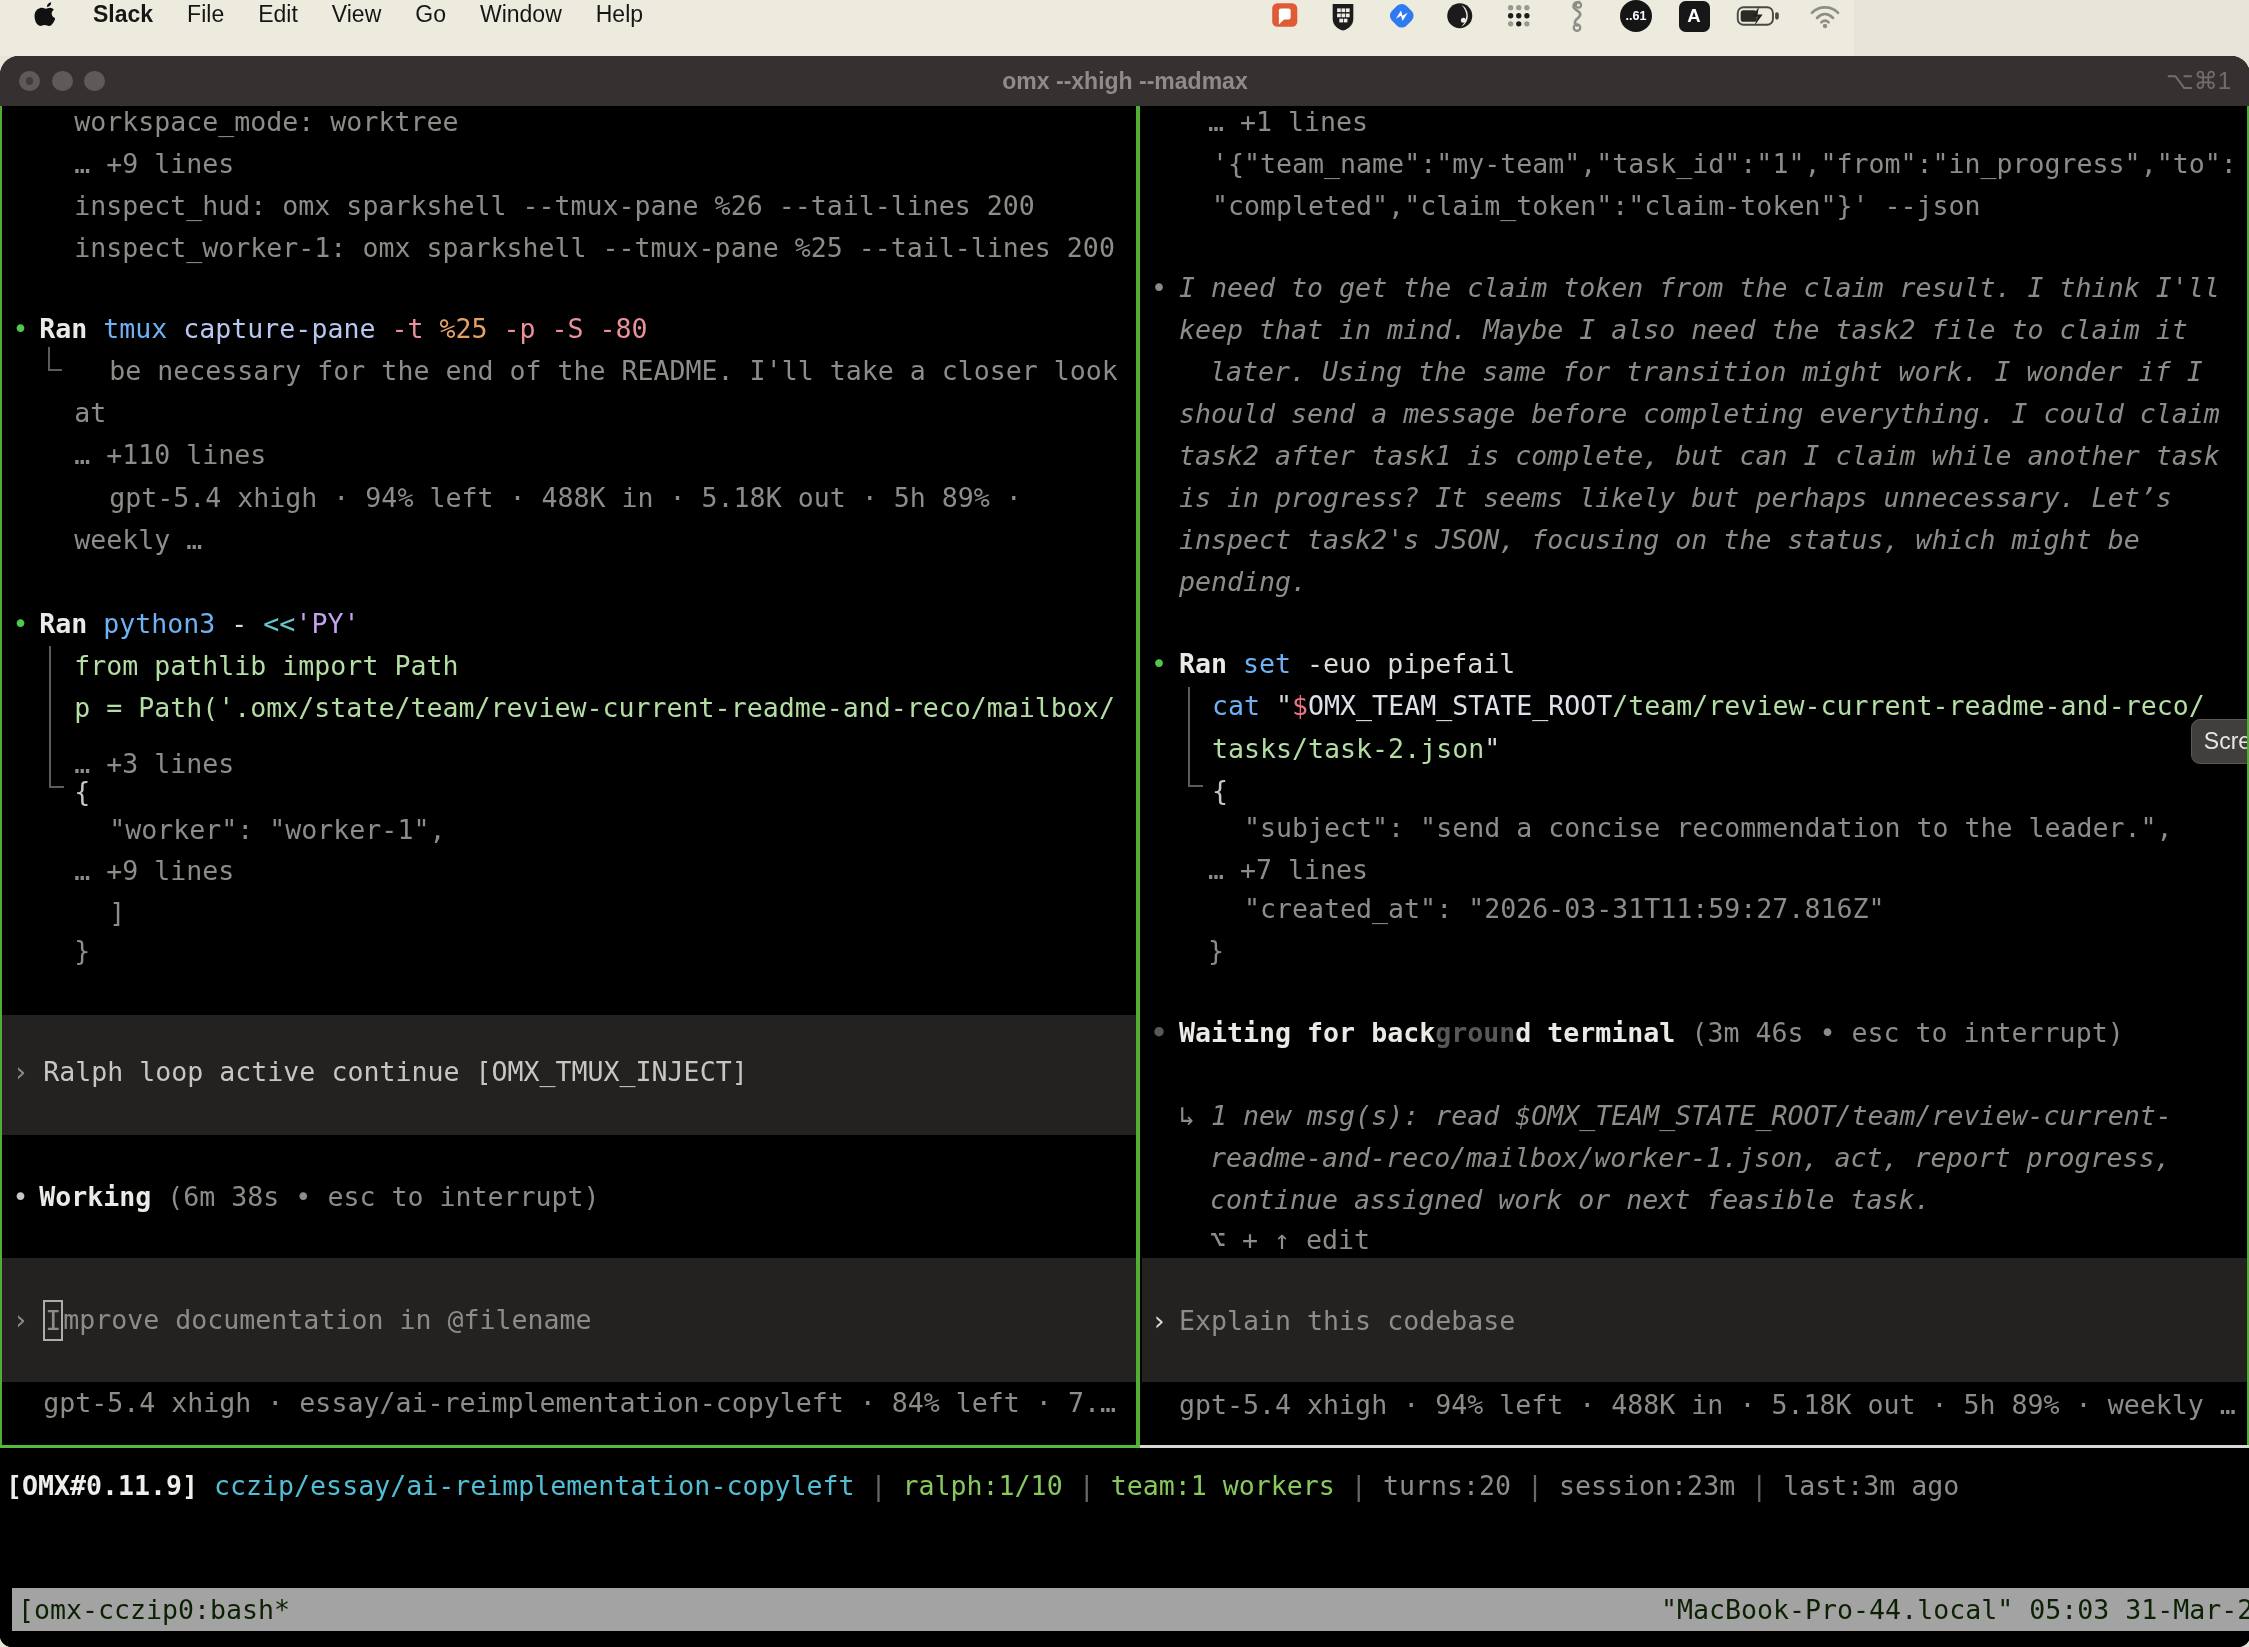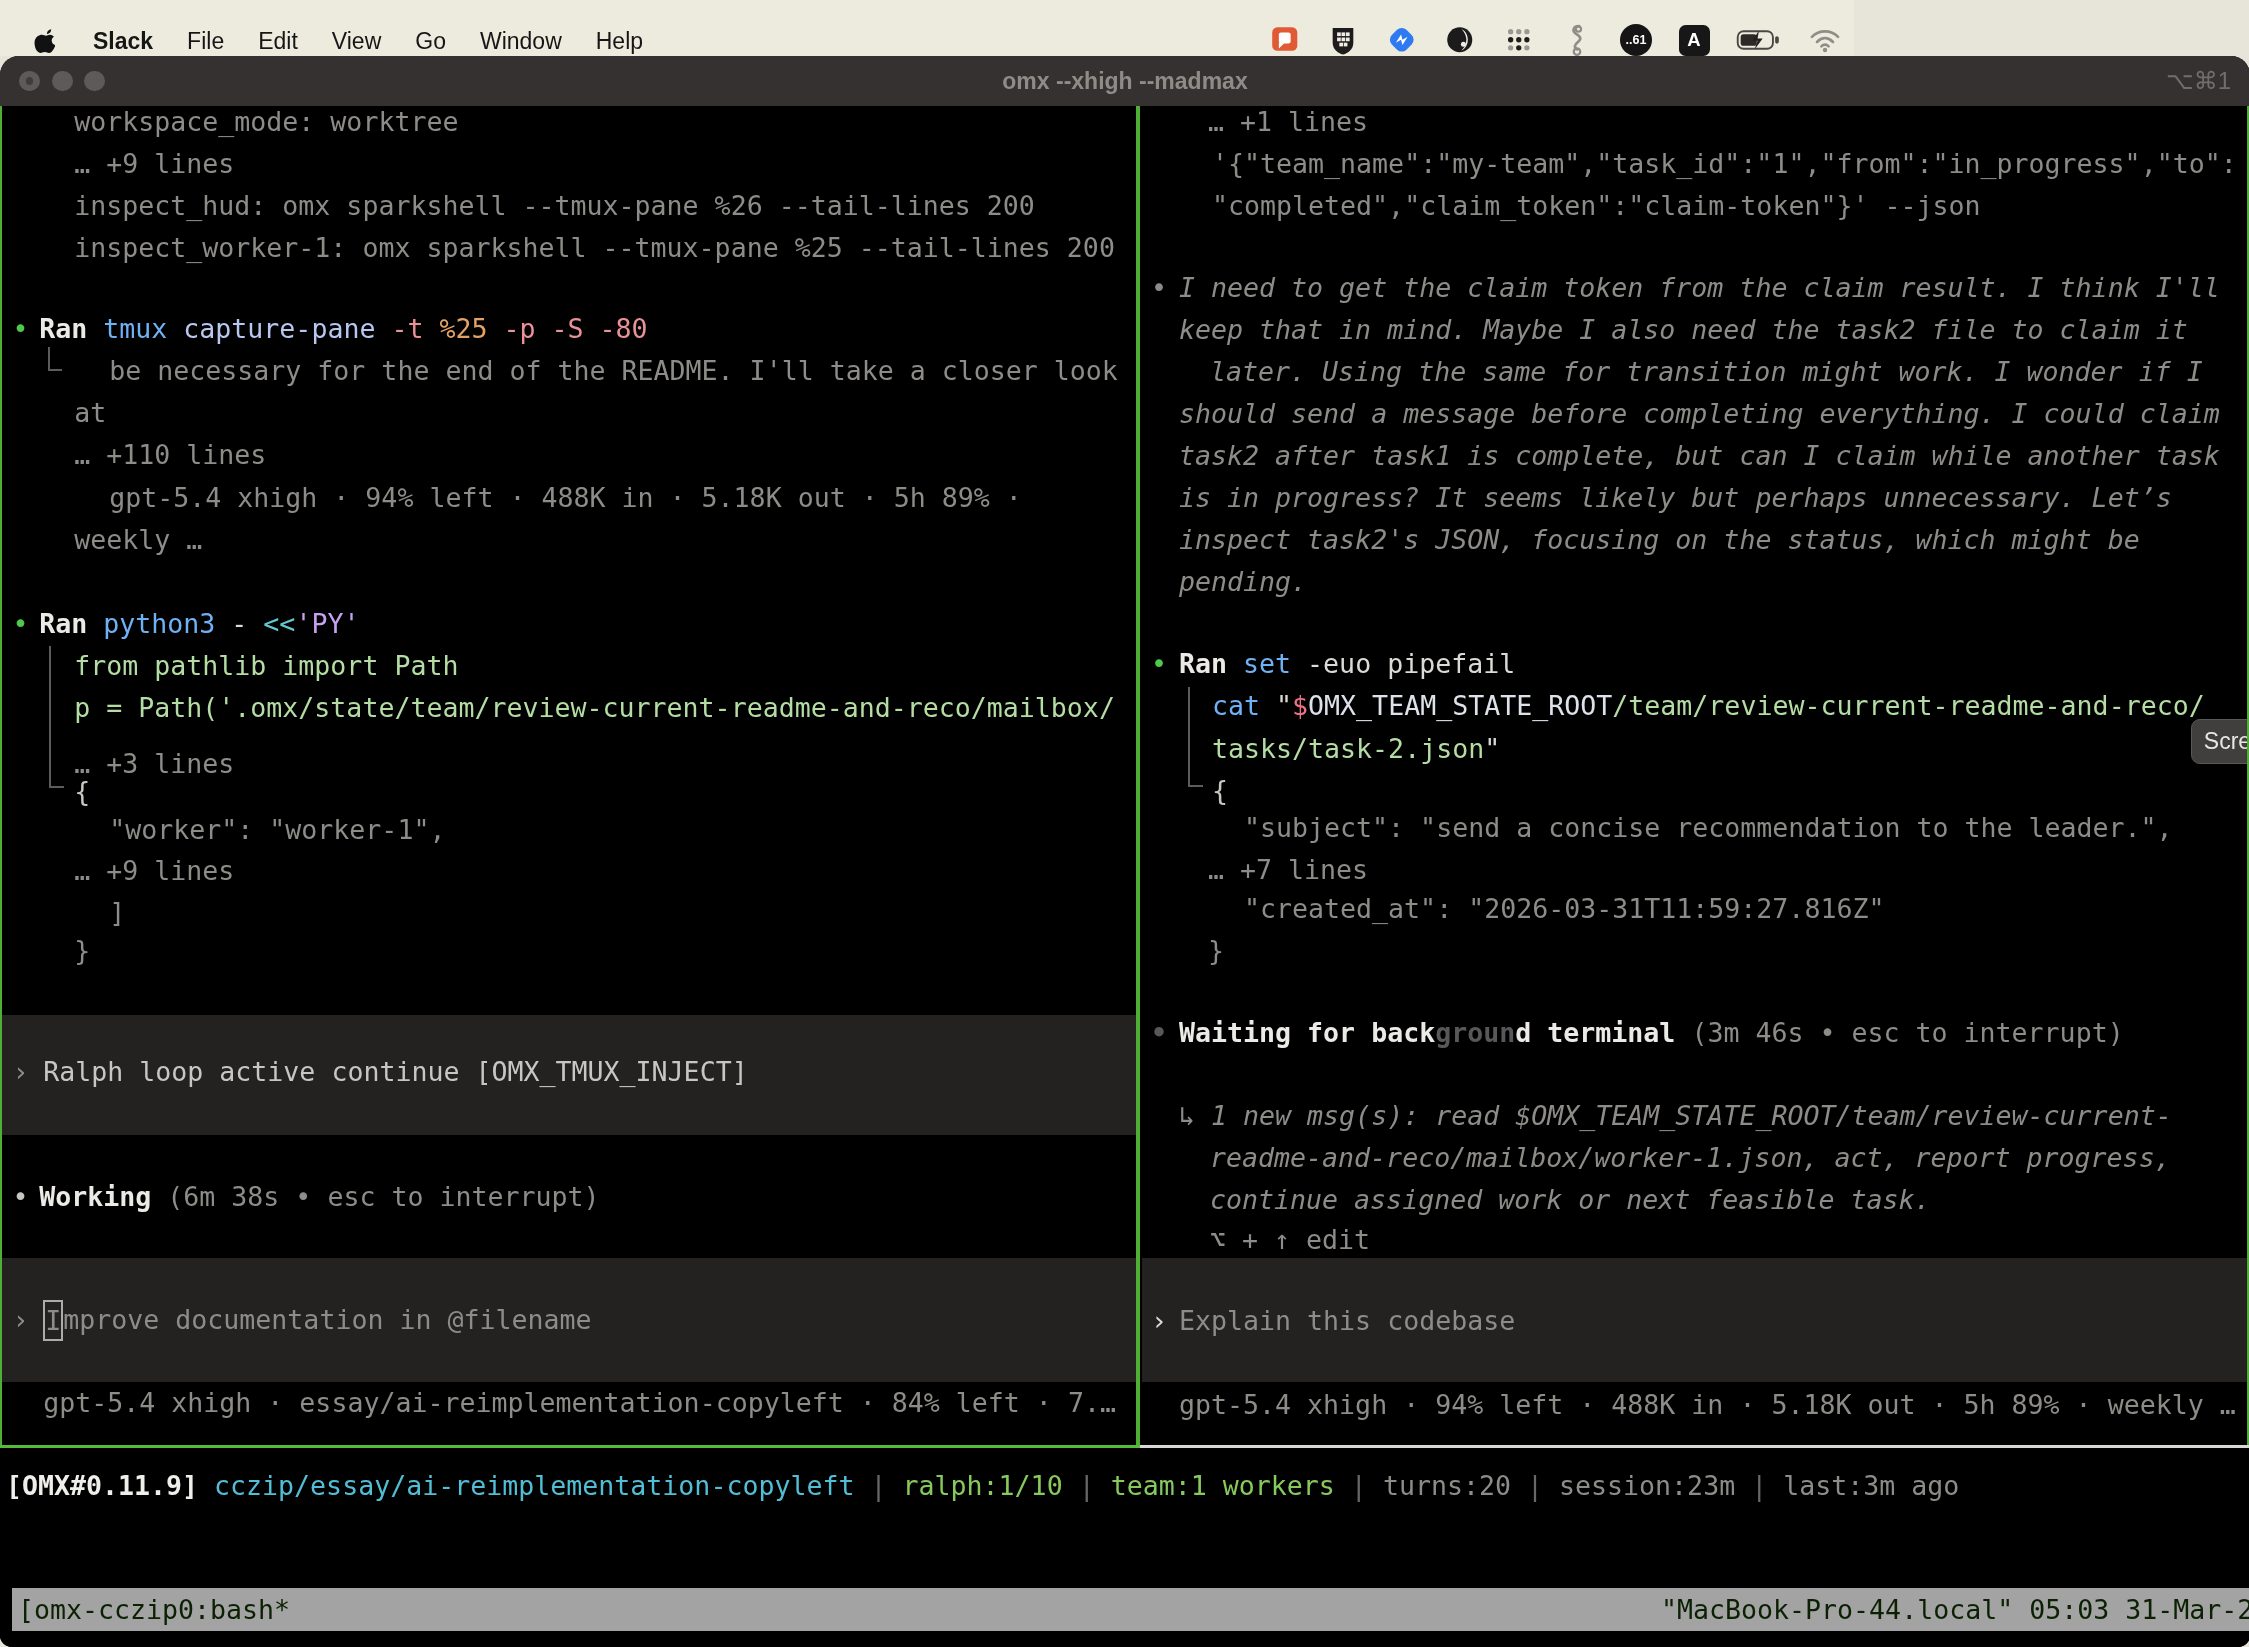--- a/index.html
+++ b/index.html
@@ -1,18 +1,18 @@
 <!DOCTYPE html>
 <html style="font-size:11.8px"><head>
 <meta charset="utf-8">
 <style>
   html,body{margin:0;padding:0;width:2250px;height:1648px;background:#e7e4d9;overflow:hidden;}
   
   .menubar{position:absolute;left:0;top:0;width:1854px;height:56px;background:#edeade;
-    font-family:"Liberation Sans",sans-serif;font-size:23px;color:#161616;display:flex;align-items:flex-end;}
+    font-family:"Liberation Sans",sans-serif;font-size:23px;color:#161616;display:flex;align-items:flex-start;}
   .menu-left{display:flex;align-items:center;gap:0;}
   .apple{margin-left:34px;width:25px;height:29.5px;}
   .mi{margin-left:34px;cursor:default;}
   .mi.app{font-weight:bold;}
   .menu-right{margin-left:auto;display:flex;align-items:center;gap:26.6px;padding-right:13.3px;}
   .sic{width:32px;height:32px;display:flex;align-items:center;justify-content:center;}
   
   .window{position:absolute;left:0;top:56px;width:2250px;height:1591px;background:#000;
     border-radius:19px 19px 11.8px 11.8px;overflow:hidden;}
   .titlebar{position:absolute;left:0;top:0;width:100%;height:50px;background:#343130;}

